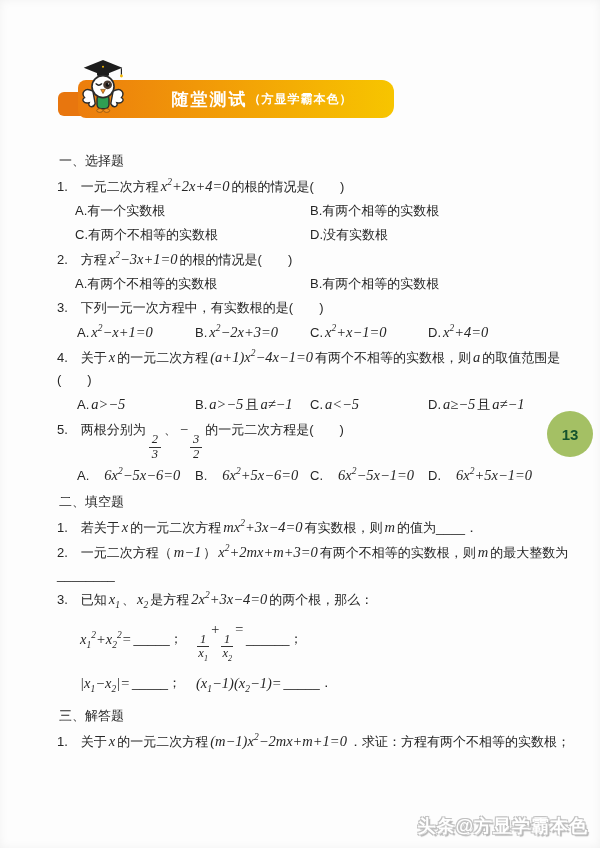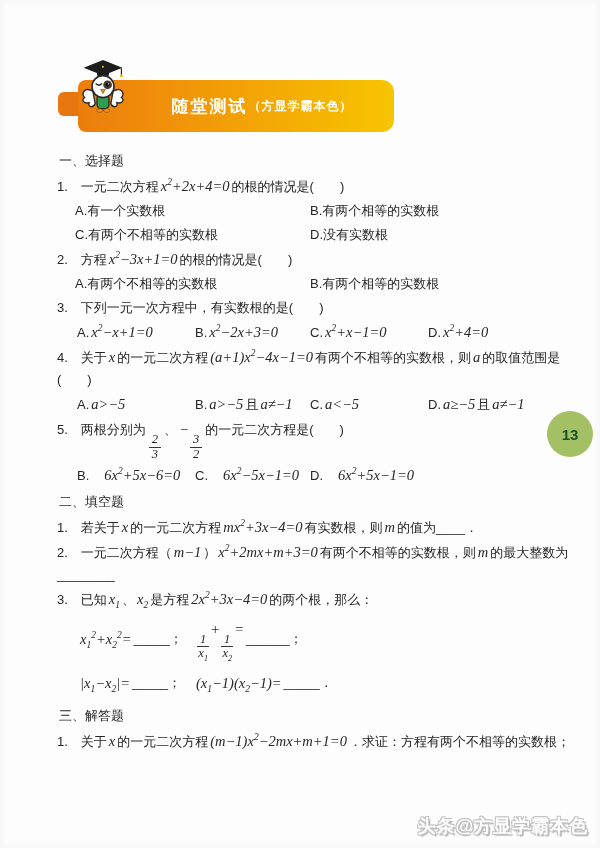--- a/index.html
+++ b/index.html
@@ -3,21 +3,21 @@
 <meta charset="utf-8">
 <style>
   * { box-sizing: border-box; }
   body { margin:0; background:#ffffff; font-family:"Liberation Sans","DejaVu Sans",sans-serif; }
   .page { position:relative; width:600px; height:848px; background:#fdfdfd; color:#262626; overflow:hidden;
           box-shadow: inset 0 0 10px rgba(0,0,0,0.05); }
 
   
   .banner-tab { position:absolute; left:58px; top:92px; width:44px; height:24px;
                 background:#e8760e; border-radius:6px; }
-  .banner-body { position:absolute; left:78px; top:80px; width:316px; height:52px;
+  .banner-body { position:absolute; left:78px; top:80px; width:316px; height:38px;
                  background:linear-gradient(90deg,#ec7d0d 0%,#f29d07 45%,#f7c500 100%);
                  border-radius:8px 12px 12px 8px;
                  display:flex; align-items:center; justify-content:center;
                  padding-left:52px; color:#fff; }
   .banner-title { font-size:17px; font-weight:bold; letter-spacing:2px; }
   .banner-sub   { font-size:12px; font-weight:bold; letter-spacing:1px; margin-left:1px; }
   .mascot { position:absolute; left:80px; top:56px; width:46px; height:64px; }
 
   
   .content { position:absolute; left:57px; right:30px; top:146px; font-size:13px; line-height:22px; }
@@ -121,20 +121,21 @@
     </div>
 
     <div class="row">5.　两根分别为<span class="m"><span class="frac">
             <span>2</span>
             <span>3</span>
           </span></span>、<span class="m">−<span class="frac">
             <span>3</span>
             <span>2</span>
           </span></span>的一元二次方程是(　　)</div>
     <div class="row opt4">
+      <span class="cell">A.　<span class="m">6x<sup>2</sup>−5x−6=0</span></span>
       <span class="cell">B.　<span class="m">6x<sup>2</sup>+5x−6=0</span></span>
       <span class="cell">C.　<span class="m">6x<sup>2</sup>−5x−1=0</span></span>
       <span class="cell">D.　<span class="m">6x<sup>2</sup>+5x−1=0</span></span>
     </div>
 
     <div class="row heading">二、填空题</div>
 
     <div class="row">1.　若关于<span class="m">x</span>的一元二次方程<span class="m">mx<sup>2</sup>+3x−4=0</span>有实数根，则<span class="m">m</span>的值为____．</div>
     <div class="row">2.　一元二次方程（<span class="m">m−1</span>）<span class="m">x<sup>2</sup>+2mx+m+3=0</span>有两个不相等的实数根，则<span class="m">m</span>的最大整数为________</div>
     <div class="row">3.　已知<span class="m">x<sub>1</sub></span>、<span class="m">x<sub>2</sub></span>是方程<span class="m">2x<sup>2</sup>+3x−4=0</span>的两个根，那么：</div>

